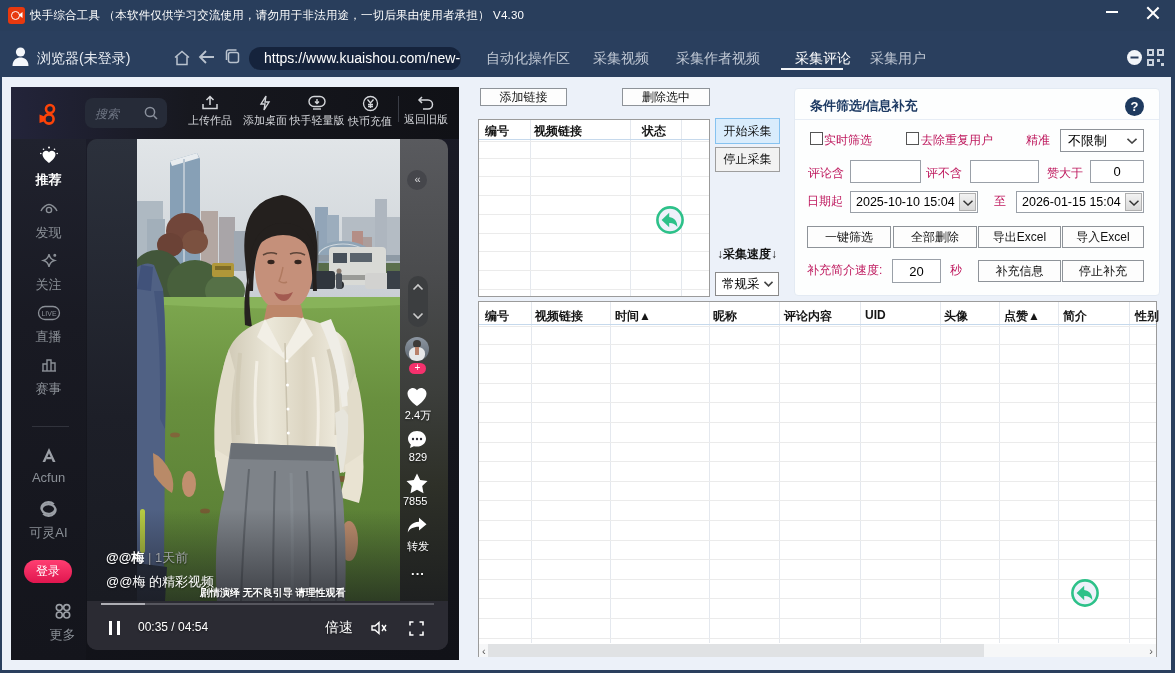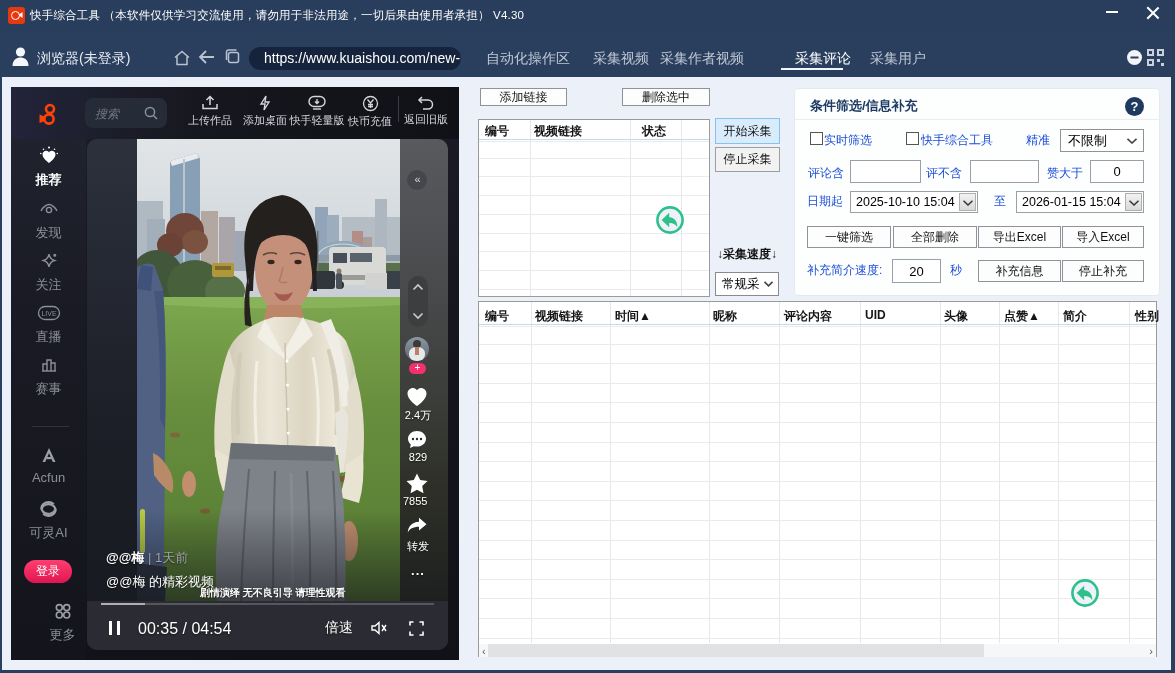--- a/index.html
+++ b/index.html
@@ -64,21 +64,21 @@
   .hline { position:absolute; background:#ebebeb; height:1px; }
   .vline { position:absolute; background:#e4e8ee; width:1px; }
   .thtext { position:absolute; font-size:12px; color:#161616; font-weight:600; }
 
   #speedlbl { position:absolute; left:711px; top:246px; width:72px; text-align:center; color:#131313; font-size:12px; font-weight:bold; }
 
   
   #card { position:absolute; left:794px; top:88px; width:366px; height:208px; background:#fdfefe; border:1px solid #e3eaf3; border-radius:4px; }
   #card .hd { position:absolute; left:15px; top:8px; font-size:13px; font-weight:bold; color:#1d3a63; }
   #card .hsep { position:absolute; left:0px; top:30px; width:364px; height:1px; background:#e7edf5; }
-  .frm-lbl { position:absolute; font-size:12px; color:#1d4ed8; }
+  .frm-lbl { position:absolute; font-size:12px; color:#be185d; }
   .inp { position:absolute; border:1px solid #9aa0a8; background:#fff; font-size:12px; font-family:"Liberation Sans",sans-serif; }
   .ddbtn { position:absolute; right:1px; top:1px; width:17px; height:18px; background:linear-gradient(180deg,#f2f2f2,#d9d9d9); border:1px solid #b0b0b0; text-align:center; font-size:11px; line-height:16px; color:#333; }
   .chk { position:absolute; width:13px; height:13px; border:1px solid #555; background:#fff; }
 
   
   #hscroll { position:absolute; left:479px; top:644px; width:677px; height:13px; background:#f6f7f8; }
   #hthumb { position:absolute; left:9px; top:0px; width:496px; height:13px; background:#e0e2e4; }
   .scr-ar { position:absolute; top:1px; font-size:11px; color:#5a5a5a; }
 </style>
 </head>
@@ -103,21 +103,21 @@
   <svg style="position:absolute;left:197px;top:17px" width="20" height="18" viewBox="0 0 20 18" fill="none" stroke="#b9c2ce" stroke-width="1.8">
       <path d="M17 9 H3 M9 3 L3 9 L9 15"></path>
     </svg>
   <svg style="position:absolute;left:224px;top:17px" width="17" height="17" viewBox="0 0 17 17" fill="none" stroke="#b9c2ce" stroke-width="1.5">
       <rect x="4.5" y="4.5" width="10" height="10" rx="2"></rect>
       <path d="M2.5 12 V4 a2 2 0 0 1 2-2 h8"></path>
     </svg>
   <div id="urlpill">https://www.kuaishou.com/new-r</div>
   <div class="tab" style="left:486px;">自动化操作区</div>
   <div class="tab" style="left:593px;">采集视频</div>
-  <div class="tab" style="left:660px;">采集作者视频</div>
+  <div class="tab" style="left:676px;">采集作者视频</div>
   <div class="tab sel" style="left:784px;margin-left:11px;">采集评论</div>
   <div class="tab" style="left:870px;">采集用户</div>
   <div id="tabunderline"></div>
   <svg style="position:absolute;left:1127px;top:19px" width="15" height="15" viewBox="0 0 15 15">
       <circle cx="7.5" cy="7.5" r="7.5" fill="#f2f5f9"></circle>
       <rect x="3.5" y="6.5" width="8" height="2" fill="#2a3f5e"></rect>
     </svg>
   <svg style="position:absolute;left:1147px;top:18px" width="17" height="17" viewBox="0 0 17 17" fill="#c9d1dc">
       <rect x="0" y="0" width="7" height="7"></rect>
       <rect x="10" y="0" width="7" height="7"></rect>
@@ -415,21 +415,21 @@
 
       <rect x="0" y="370" width="263" height="92" fill="url(#dk)"></rect>
     </svg>
     <div id="ctrlbar"></div>
     <div id="progress">
         <div class="done"></div>
       </div>
 
     <div class="ovl" style="left:22px;top:482px;width:3px;height:14px;background:#fff;"></div>
     <div class="ovl" style="left:30px;top:482px;width:3px;height:14px;background:#fff;"></div>
-    <div class="ovl" style="left:51px;top:481px;font-size:16px;">00:35 / 04:54</div>
+    <div class="ovl" style="left:51px;top:481px;font-size:12px;">00:35 / 04:54</div>
     <div class="ovl" style="left:238px;top:480px;font-size:14px;">倍速</div>
     <svg style="position:absolute;left:283px;top:481px" width="18" height="16" viewBox="0 0 18 16" fill="none" stroke="#fff" stroke-width="1.4">
         <path d="M2 6 H5 L9 2.5 V13.5 L5 10 H2 Z"></path>
         <path d="M12 5 L16 11 M16 5 L12 11"></path>
       </svg>
     <svg style="position:absolute;left:322px;top:482px" width="15" height="15" viewBox="0 0 15 15" fill="none" stroke="#fff" stroke-width="1.6">
         <path d="M1 4.5 V1 H4.5 M10.5 1 H14 V4.5 M14 10.5 V14 H10.5 M4.5 14 H1 V10.5"></path>
       </svg>
 
     <div class="ovl" style="left:19px;top:410px;font-size:13px;font-weight:bold;">@@梅 <span style="color:#9fa2a6;font-weight:normal;">| 1天前</span></div>
@@ -510,21 +510,21 @@
   <div class="hd">条件筛选/信息补充</div>
   <svg style="position:absolute;left:330px;top:8px" width="19" height="19" viewBox="0 0 19 19">
       <circle cx="9.5" cy="9.5" r="9.5" fill="#1e3a5f"></circle>
       <text x="9.5" y="14" text-anchor="middle" font-size="13" font-weight="bold" fill="#fff" font-family="Liberation Sans">?</text>
     </svg>
   <div class="hsep"></div>
 </div>
 <div class="chk" style="left:810px;top:132px;"></div>
 <div class="frm-lbl" style="left:824px;top:132px;">实时筛选</div>
 <div class="chk" style="left:906px;top:132px;"></div>
-<div class="frm-lbl" style="left:921px;top:132px;">快手综合工具</div>
+<div class="frm-lbl" style="left:921px;top:132px;">去除重复用户</div>
 <div class="frm-lbl" style="left:1026px;top:132px;">精准</div>
 <div class="inp" style="left:1060px;top:129px;width:84px;height:23px;border-color:#8e9399;font-size:13px;line-height:21px;padding-left:7px;">不限制<svg style="position:absolute;right:6px;top:8px" width="10" height="6" viewBox="0 0 10 6" fill="none" stroke="#444" stroke-width="1.6">
       <path d="M0.5 0.8 L5 5 L9.5 0.8"></path>
     </svg></div>
 
 <div class="frm-lbl" style="left:808px;top:165px;">评论含</div>
 <input class="inp" style="left: 850px; top: 160px; width: 71px; height: 23px;">
 <div class="frm-lbl" style="left:926px;top:165px;">评不含</div>
 <input class="inp" style="left: 970px; top: 160px; width: 69px; height: 23px;">
 <div class="frm-lbl" style="left:1047px;top:165px;">赞大于</div>

